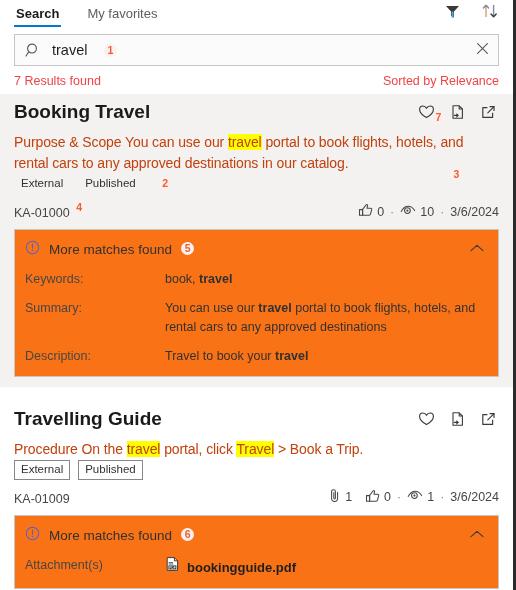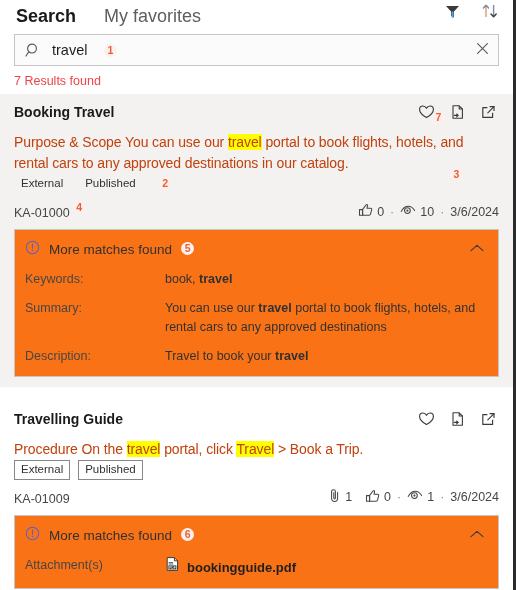--- a/index.html
+++ b/index.html
@@ -21,23 +21,23 @@
 
   
   .tabbar {
     display: flex;
     align-items: flex-start;
     padding: 2px 12px 0 14px;
     height: 30px;
     position: relative;
   }
   .tab {
-    font-size: 18px;
+    font-size: 13px;
     color: #605e5c;
-    padding: 4px 2px 14px 2px;
+    padding: 4px 2px 6px 2px;
     margin-right: 24px;
     cursor: pointer;
     position: relative;
     white-space: nowrap;
   }
   .tab.active {
     color: #1b1a19;
     font-weight: bold;
   }
   .tab.active::after {
@@ -100,21 +100,21 @@
     padding: 8px 14px 10px 14px;
     position: relative;
   }
   .result.hover { background: #f3f2f1; }
   .result-head {
     display: flex;
     align-items: flex-start;
     justify-content: space-between;
   }
   .result-title {
-    font-size: 14px;
+    font-size: 19px;
     font-weight: bold;
     color: #1b1a19;
     line-height: 18px;
     padding-top: 1px;
   }
   .result-actions {
     display: flex;
     align-items: center;
     gap: 9px;
     padding-top: 1px;
@@ -260,20 +260,21 @@
           <svg width="15" height="15" viewBox="0 0 15 15">
             <path d="M2.6 2.6 L12.4 12.4 M12.4 2.6 L2.6 12.4" stroke="#605e5c" stroke-width="1.2" stroke-linecap="round"></path>
           </svg>
         </span>
       </span>
     </div>
   </div>
 
   <div class="resultsmeta">
     <span>7 Results found</span>
+    <span>Sorted by Relevance</span>
   </div>
 
   <div class="result hover">
     <div class="result-head">
       <div class="result-title">Booking Travel</div>
       <div class="result-actions">
         <span class="marker abs" style="right:68px; top:17px;">7</span>
         <span class="icon-btn">
           <span>
             <svg width="17" height="16" viewBox="0 0 17 16">

